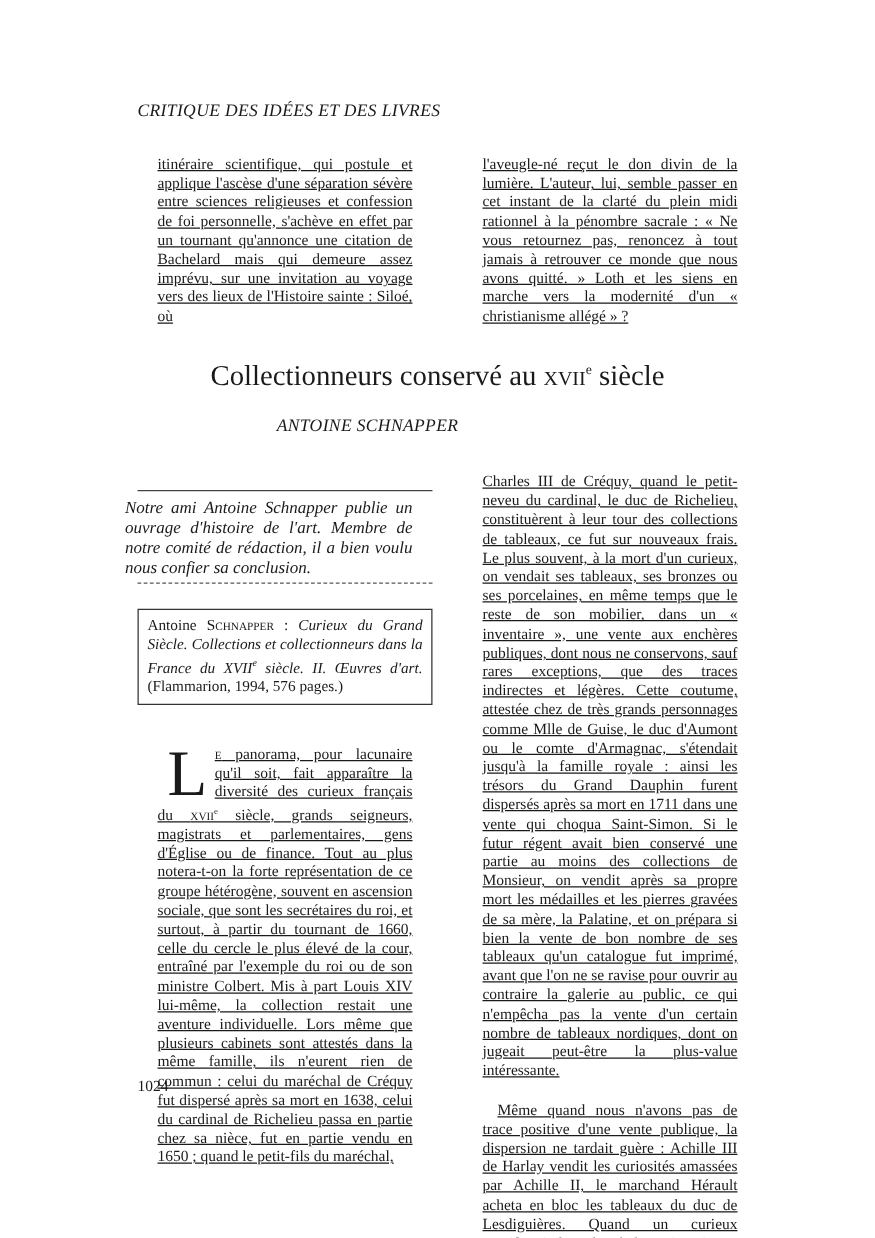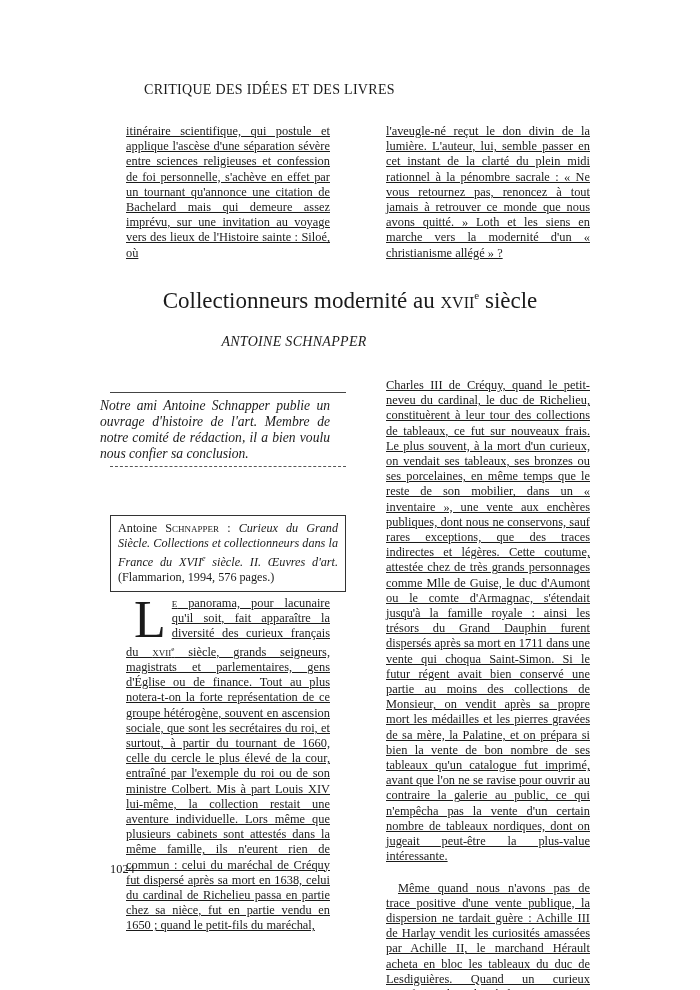--- a/index.html
+++ b/index.html
@@ -1,59 +1,59 @@
 <!DOCTYPE html>
 <html><head>
 <meta charset="utf-8">
 <style>
   html, body { margin: 0; padding: 0; background: #ffffff; }
   body { width: 700px; height: 990px; position: relative; overflow: hidden;
          font-family: "Liberation Serif", "DejaVu Serif", serif; color: #1a1a1a; }
   .running-head { position: absolute; left: 110px; top: 82px; font-size: 14px;
-                  letter-spacing: 0.3px; margin-left: 34px; }
+                  font-style: italic; letter-spacing: 0.3px; }
   .col { position: absolute; width: 236px; font-size: 12.4px; line-height: 15.2px;
          text-align: justify; }
   .col p { margin: 16px; text-decoration: underline; }
   .col p.indent { text-indent: 12px; }
   #top-left { left: 110px; top: 108px; }
   #top-right { left: 370px; top: 108px; }
   .title { position: absolute; left: 0; width: 700px; top: 288px; text-align: center;
            font-size: 23px; }
   .title .sc { font-variant: small-caps; }
   .title sup { font-size: 11px; }
   .author { position: absolute; left: 0; width: 588px; top: 334px; text-align: center;
             font-size: 14px; font-style: italic; letter-spacing: 0.3px; }
   .rule { position: absolute; left: 110px; width: 236px; height: 0; }
   .rule.solid { top: 392px; border-top: 1.5px solid #444; }
   .rule.dashed { top: 466px; border-top: 1.2px dashed #555; }
   .intro { position: absolute; left: 100px; width: 230px; top: 398px; font-size: 13.6px;
            line-height: 16px; font-style: italic; text-align: justify; }
   .book-box { position: absolute; left: 110px; top: 487px; width: 220px; padding: 5px 7px 6px 7px;
-              border: 1px solid #333; font-size: 12.2px; line-height: 15px; text-align: justify; margin-top: 28px; }
+              border: 1px solid #333; font-size: 12.2px; line-height: 15px; text-align: justify; }
   .book-box .sc { font-variant: small-caps; }
   .book-box i { font-style: italic; }
   #body-left { left: 110px; top: 580px; }
   .dropcap { float: left; font-size: 52px; line-height: 40px; margin: 4px 6px 0 8px; }
   .sc-small { font-variant: small-caps; }
   #body-right { left: 370px; top: 362px; }
   .folio { position: absolute; left: 110px; top: 862px; font-size: 12.4px; }
 </style>
 </head>
 <body>
 
 <div class="running-head">CRITIQUE DES IDÉES ET DES LIVRES</div>
 
 <div class="col" id="top-left">
   <p>itinéraire scientifique, qui postule et applique l'ascèse d'une séparation sévère entre sciences religieuses et confession de foi personnelle, s'achève en effet par un tournant qu'annonce une citation de Bachelard mais qui demeure assez imprévu, sur une invitation au voyage vers des lieux de l'Histoire sainte : Siloé, où</p>
 </div>
 <div class="col" id="top-right">
   <p>l'aveugle-né reçut le don divin de la lumière. L'auteur, lui, semble passer en cet instant de la clarté du plein midi rationnel à la pénombre sacrale : « Ne vous retournez pas, renoncez à tout jamais à retrouver ce monde que nous avons quitté. » Loth et les siens en marche vers la modernité d'un « christianisme allégé » ?</p>
 </div>
 
-<div class="title"><span>Collectionneurs modernité au </span><span class="sc">xvii</span><sup>e</sup><span> siècle</span></div>
+<div class="title"><span>Collectionneurs conservé au </span><span class="sc">xvii</span><sup>e</sup><span> siècle</span></div>
 
 <div class="author">ANTOINE SCHNAPPER</div>
 
 <div class="rule solid"></div>
 <div class="intro">Notre ami Antoine Schnapper publie un ouvrage d'histoire de l'art. Membre de notre comité de rédaction, il a bien voulu nous confier sa conclusion.</div>
 <div class="rule dashed"></div>
 
 <div class="book-box"><span>Antoine </span><span class="sc">Schnapper</span><span> : </span><i>Curieux du Grand Siècle. Collections et collectionneurs dans la France du XVII</i><sup style="font-size:8px;font-style:italic">e</sup><i> siècle. II. Œuvres d'art.</i><span> (Flammarion, 1994, 576 pages.)</span></div>
 
 <div class="col" id="body-left">

